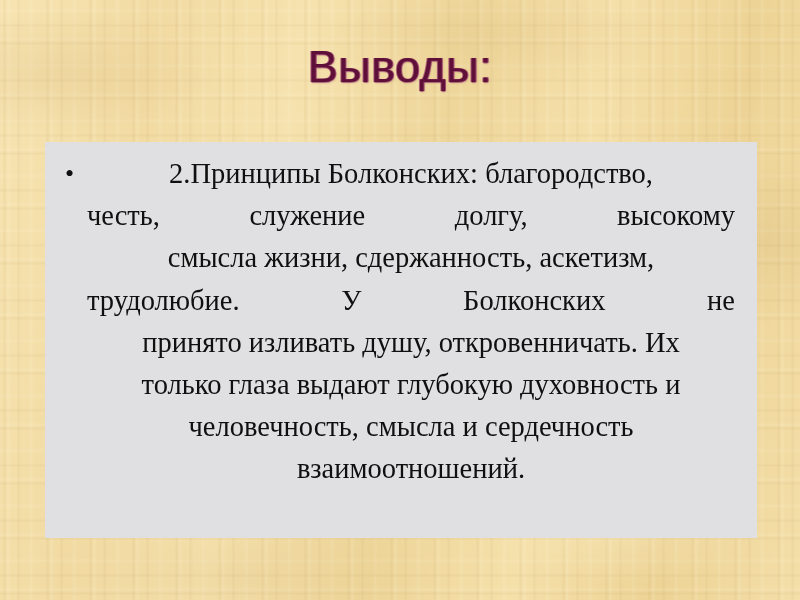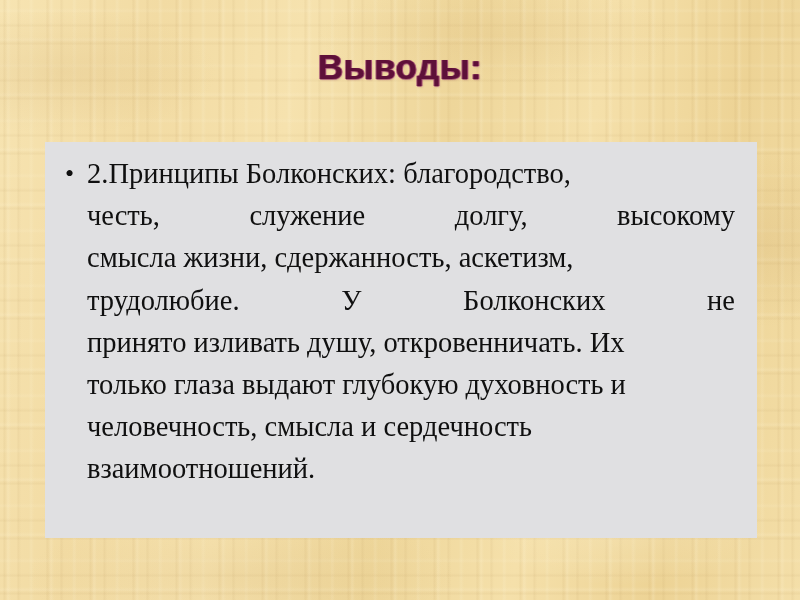--- a/index.html
+++ b/index.html
@@ -96,22 +96,22 @@
   }
 
   
   .title {
     position: absolute;
     left: 0;
     right: 0;
     top: 42px;
     text-align: center;
     font-family: "Liberation Sans", "DejaVu Sans", sans-serif;
-    font-size: 35px;
-    font-weight: 700;
+    font-size: 45px;
+    font-weight: 400;
     line-height: 50px;
     letter-spacing: 0.5px;
     color: #5e1039;
     text-shadow:
       1px 0 0 rgba(150,58,105,0.85),
       -1px 0 0 rgba(150,58,105,0.70),
       0 1px 0 rgba(150,58,105,0.55),
       1px 1px 2px rgba(120,40,85,0.35);
     white-space: nowrap;
   }
@@ -142,20 +142,21 @@
     top: 0;
     width: 14px;
     line-height: 42.2px;
     font-size: 26px;
     color: #101010;
     text-align: left;
   }
   .line {
     display: block;
     white-space: nowrap;
+    text-align: center;
   }
   
   .line.justify {
     display: flex;
     justify-content: space-between;
     white-space: nowrap;
     gap: 24px;
   }
   .line.justify > span { white-space: pre; }
 </style>

